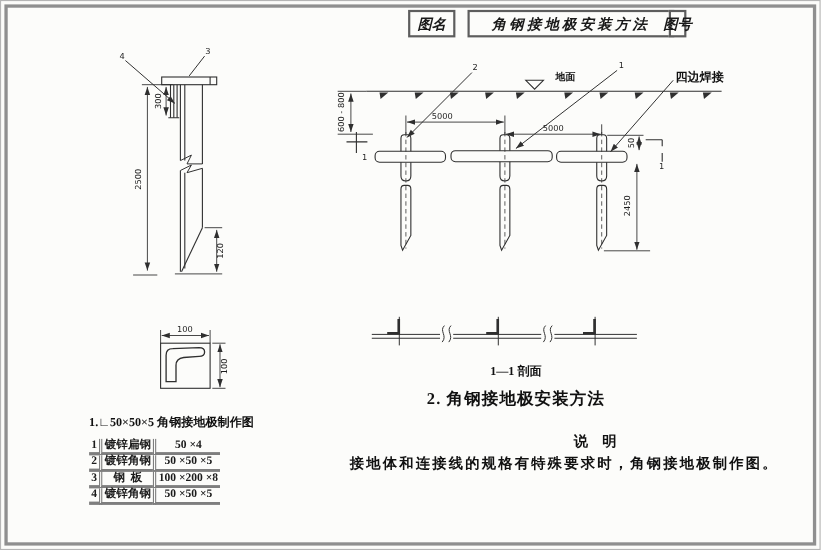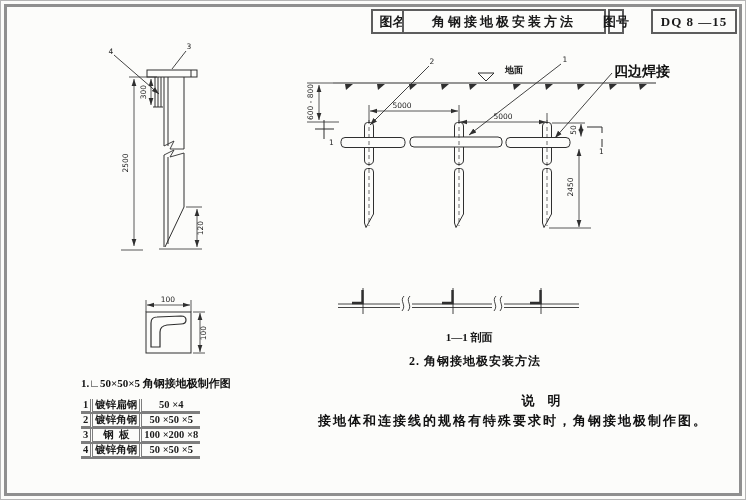--- a/index.html
+++ b/index.html
@@ -6,21 +6,21 @@
   body { width:746px; height:500px; font-family:"Liberation Serif", serif; background:#e8e8e8; }
   .page { position:relative; width:746px; height:500px; background:#fcfcfa; overflow:hidden;
           border:1px solid #b5b5b5; box-sizing:border-box; }
   .frame { position:absolute; inset:3px; border:3px solid #8f8f8f; pointer-events:none; }
   .abs { position:absolute; }
   svg.art { position:absolute; left:0; top:0; }
   svg.art text { font-family:"DejaVu Sans", sans-serif; font-size:7.5px; fill:#1e1e1e; }
   
   .tb-cell { position:absolute; top:8px; height:25px; border:2px solid #5d5d5d; box-sizing:border-box;
              display:flex; align-items:center; justify-content:center; background:#fcfcfa;
-             font-size:13px; font-weight:600; color:#1a1a1a; white-space:pre; }
+             font-size:13px; font-weight:600; color:#1a1a1a; white-space:pre;font-style:italic; }
   
   .cap { position:absolute; color:#111; font-weight:700; white-space:pre; }
   .lbl { position:absolute; color:#111; font-weight:700; white-space:pre; }
   
   .mat-table { position:absolute; left:80px; top:398px; border-collapse:separate; border-spacing:0;
                table-layout:fixed; font-size:10.5px; color:#1b1b1b; }
   .mat-table th, .mat-table td { padding:0 2px; height:12px; line-height:12px; text-align:center;
                border-bottom:3px solid #7e7e7e; white-space:pre; font-weight:600; }
   .mat-table tr:first-child th { border-top:3px solid #7e7e7e; }
   .mat-table .v { border-left:3px double #7e7e7e; }
@@ -195,29 +195,28 @@
       <text x="401" y="107" text-anchor="middle">5000</text>
       <text x="502" y="118" text-anchor="middle">5000</text>
       <text x="575" y="129" text-anchor="middle" transform="rotate(-90 575 129)" font-size="6.5">50</text>
       <text x="572" y="186" text-anchor="middle" transform="rotate(-90 572 186)" font-size="7">2450</text>
       <text x="328" y="144" font-size="6.5">1</text>
       <text x="598" y="153" font-size="6.5">1</text>
     </g>
   </svg>
 
   <div class="tb-cell" style="left:370px; width:43px;">图名</div>
-  <div class="tb-cell" style="left:401px; width:204px; letter-spacing:3px;">角钢接地极安装方法</div>
+  <div class="tb-cell" style="left:424px; width:188px; letter-spacing:3px;">角钢接地极安装方法</div>
   <div class="tb-cell" style="left:607px; width:16px;">图号</div>
-  <div class="tb-cell" style="left:650px; width:86px; letter-spacing:1px;">DQ 8 —15</div>
 
   <div class="lbl" style="left:504px; top:63px; font-size:9px;font-family:Liberation Serif, serif;">地面</div>
-  <div class="lbl" style="left:613px; top:62px; font-size:14px;">四边焊接</div>
+  <div class="lbl" style="left:613px; top:62px; font-size:11px;">四边焊接</div>
   <div class="cap" style="left:80px; top:375px; font-size:11px;">1.∟50×50×5 角钢接地极制作图</div>
   <div class="cap" style="left:408px; top:329px; width:120px; text-align:center; font-size:11px;">1—1 剖面</div>
-  <div class="cap" style="left:408px; top:352px; font-size:12px; letter-spacing:1px;">2. 角钢接地极安装方法</div>
+  <div class="cap" style="left:387px; top:352px; font-size:15px; letter-spacing:1px;">2. 角钢接地极安装方法</div>
 
   <div class="cap" style="left:460px; top:391px; width:160px; text-align:center; font-size:13px;">说    明</div>
   <div class="abs" style="left:317px; top:411px; font-size:13px; letter-spacing:2px; color:#111; font-weight:600;">接地体和连接线的规格有特殊要求时，角钢接地极制作图。</div>
 
   <table class="mat-table">
     <tbody>
     <tr>
       <td>1</td>
       <td class="v">镀锌扁钢</td>
       <td class="v">50 ×4</td>

